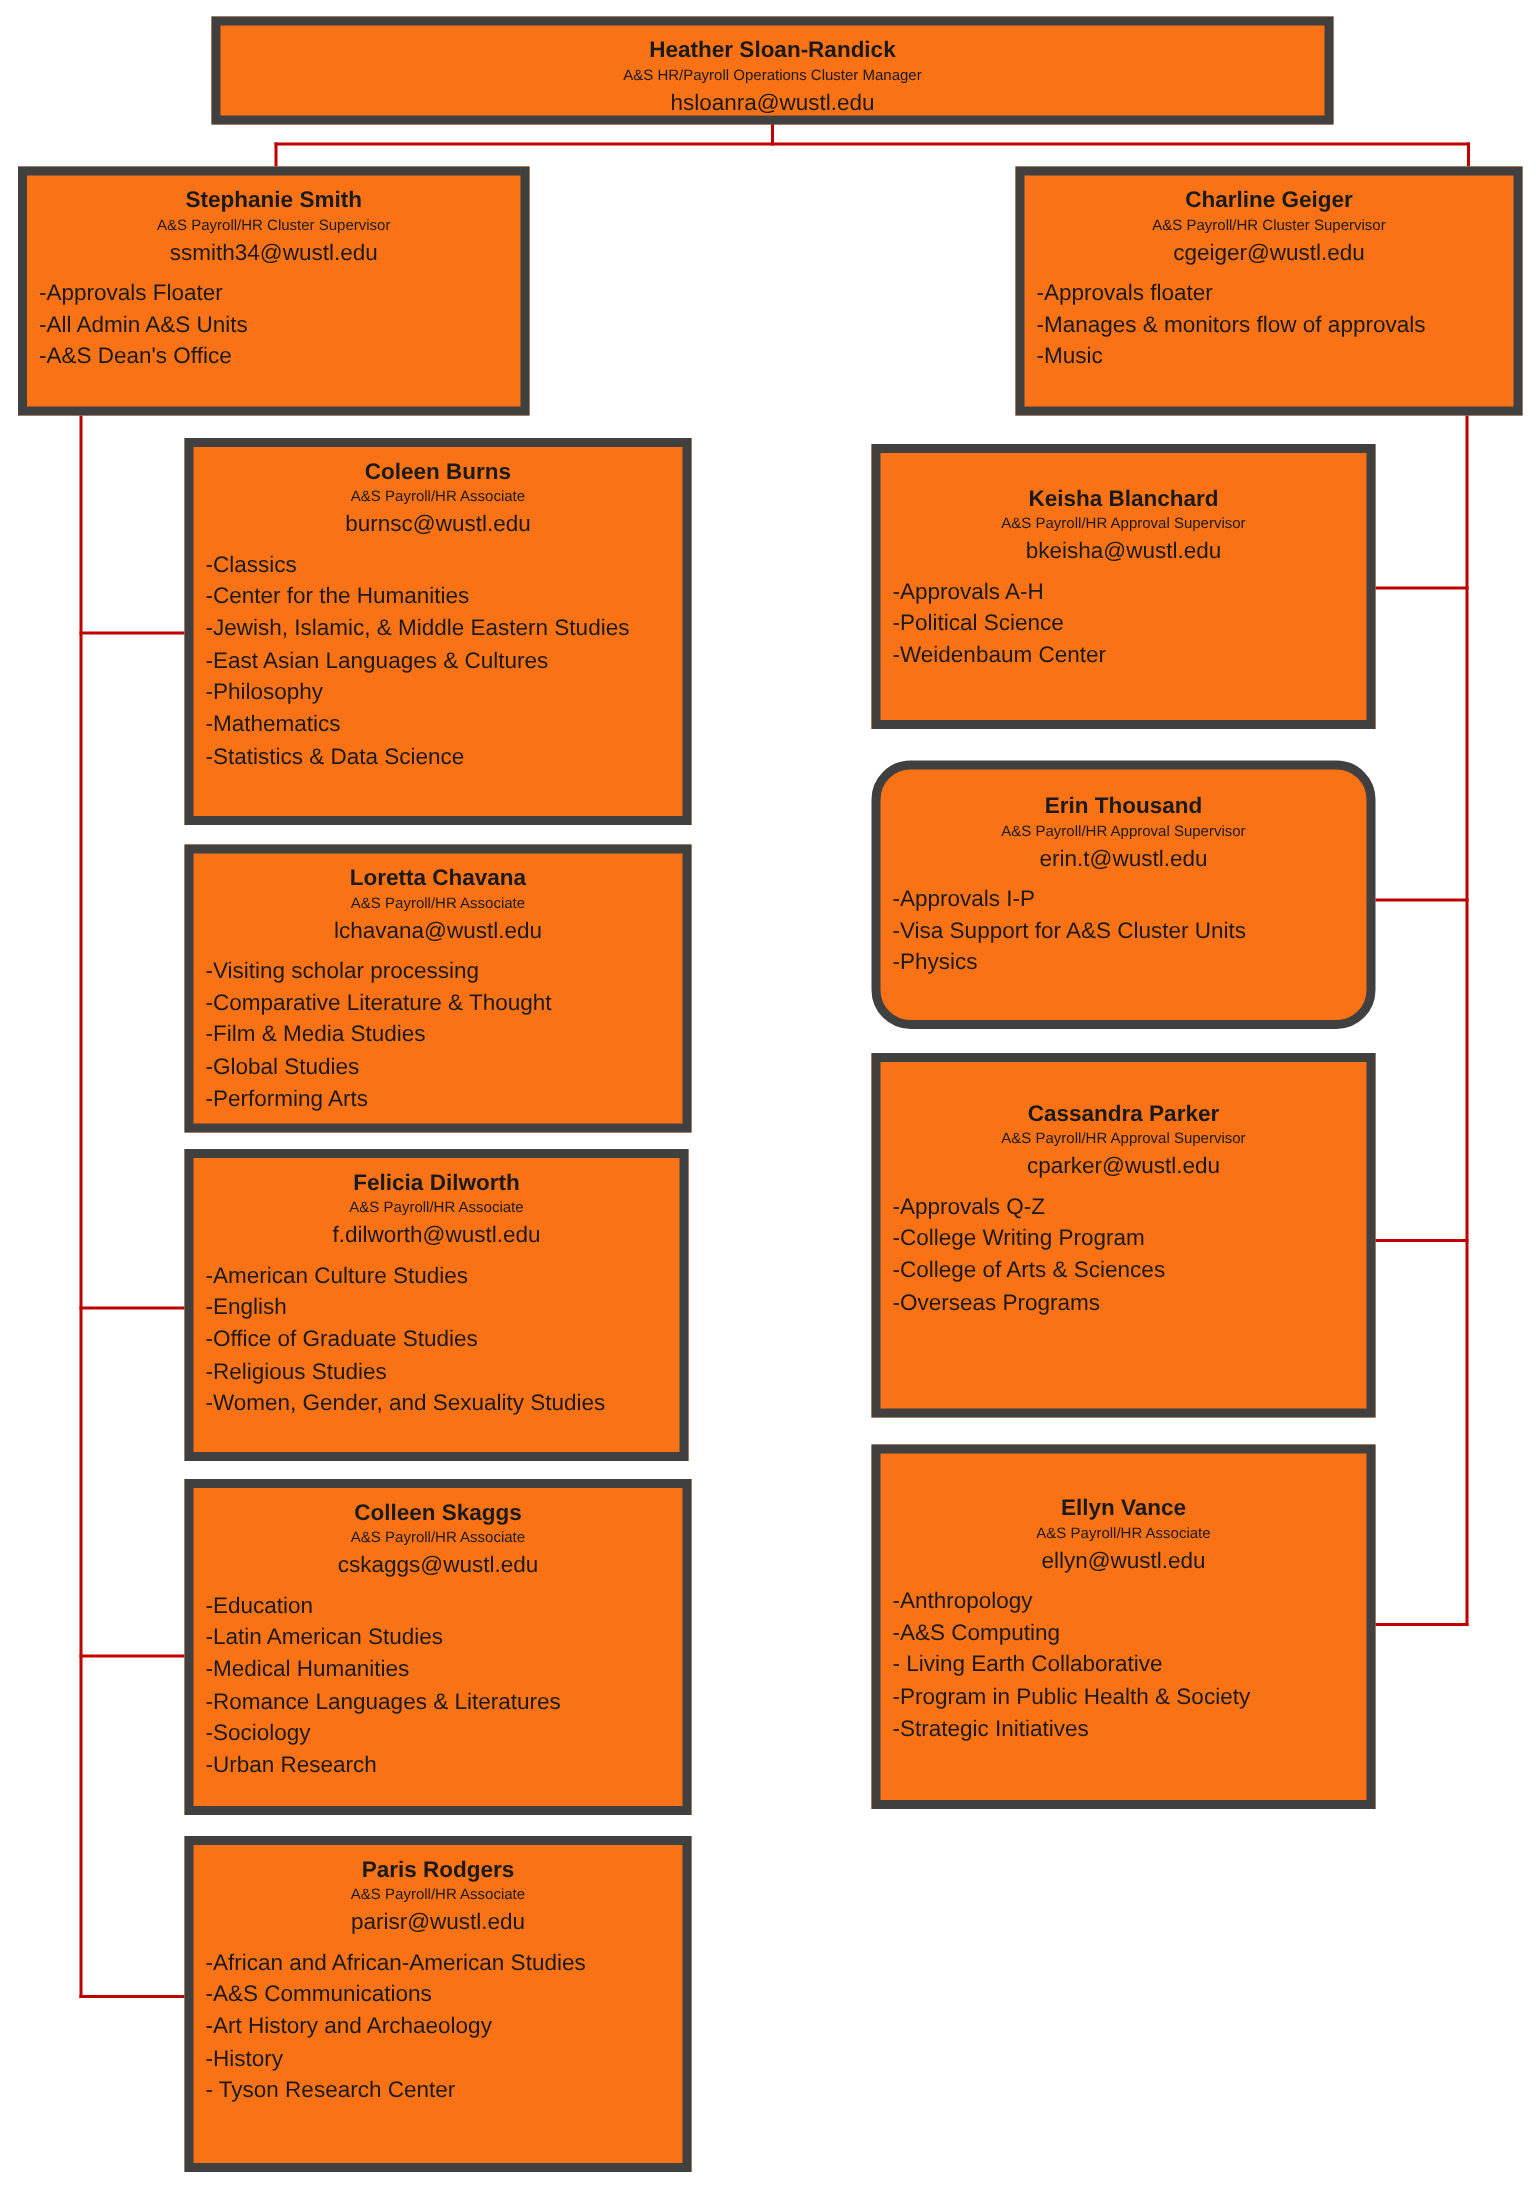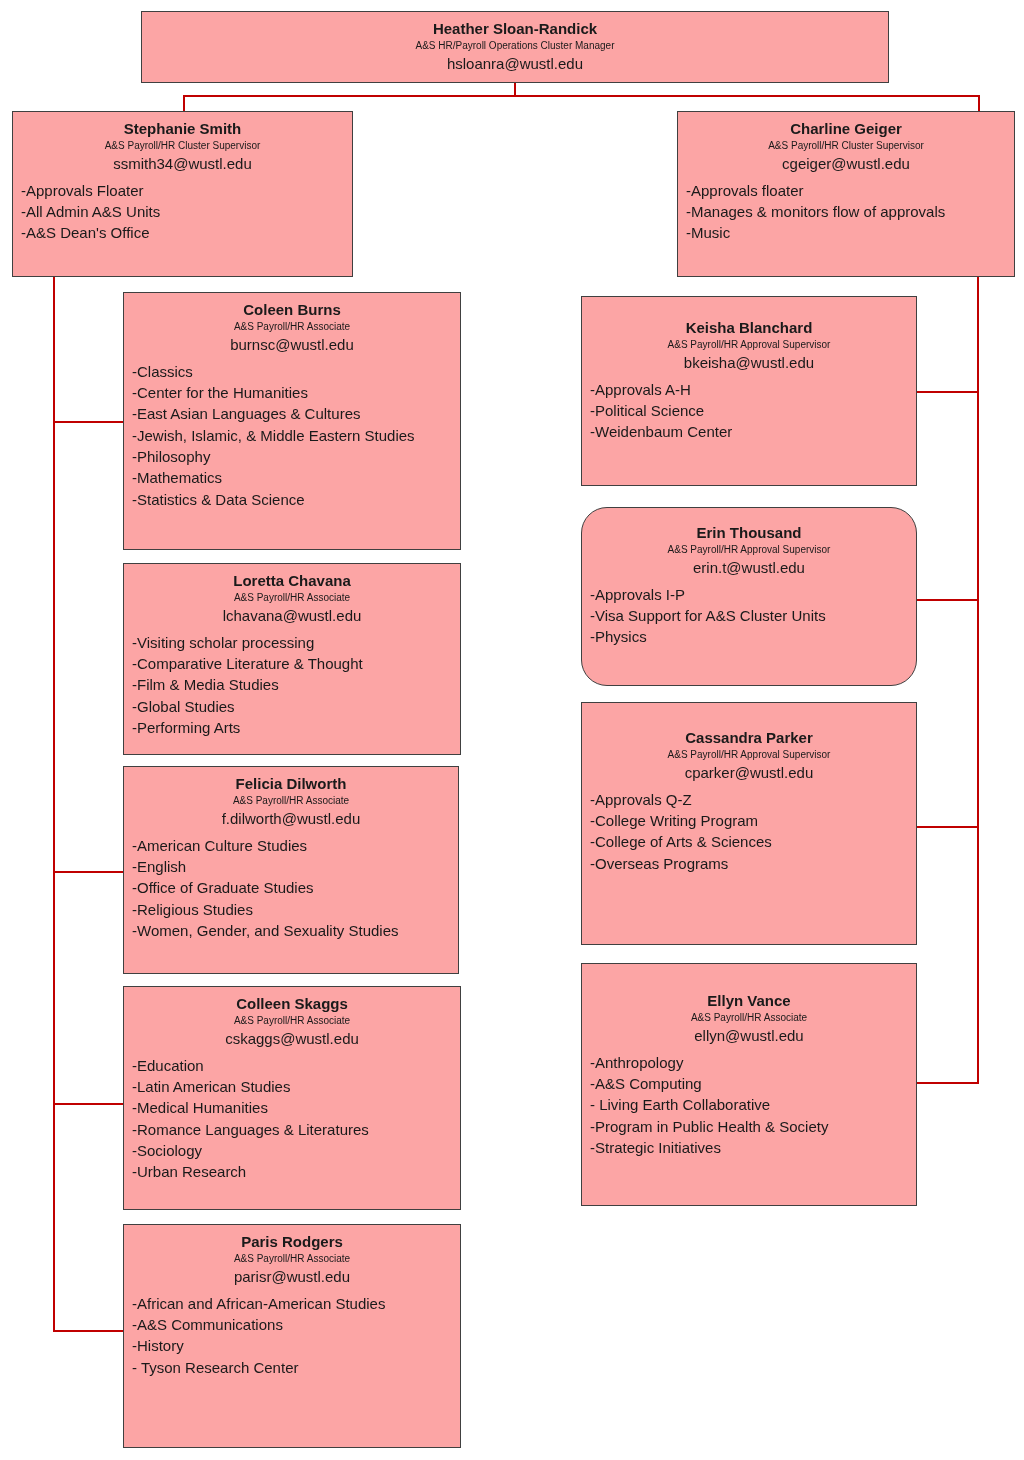--- a/index.html
+++ b/index.html
@@ -14,22 +14,22 @@
   #chart-root {
     position: relative;
     width: 1024px;
     height: 1460px;
     overflow: hidden;
     background: #ffffff;
   }
   .node-box {
     position: absolute;
     box-sizing: border-box;
-    background: #fca5a5;
-    border: 1px solid #404040;
+    background: #f97316;
+    border: 6px solid #404040;
     padding: 6px 8px 8px 8px;
     z-index: 2;
   }
   .node-name {
     text-align: center;
     font-weight: bold;
     font-size: 15px;
     line-height: 1.42;
     white-space: nowrap;
   }
@@ -115,22 +115,22 @@
       </div>
   </div>
 
   <div class="node-box" style="left:123px; top:292px; width:338px; height:258px;">
     <div class="node-name">Coleen Burns</div>
     <div class="node-title">A&amp;S Payroll/HR Associate</div>
     <div class="node-email">burnsc@wustl.edu</div>
     <div class="node-duties">
         <div class="duty-line">-Classics</div>
         <div class="duty-line">-Center for the Humanities</div>
+        <div class="duty-line">-Jewish, Islamic, &amp; Middle Eastern Studies</div>
         <div class="duty-line">-East Asian Languages &amp; Cultures</div>
-        <div class="duty-line">-Jewish, Islamic, &amp; Middle Eastern Studies</div>
         <div class="duty-line">-Philosophy</div>
         <div class="duty-line">-Mathematics</div>
         <div class="duty-line">-Statistics &amp; Data Science</div>
       </div>
   </div>
 
   <div class="node-box" style="left:123px; top:563px; width:338px; height:192px;">
     <div class="node-name">Loretta Chavana</div>
     <div class="node-title">A&amp;S Payroll/HR Associate</div>
     <div class="node-email">lchavana@wustl.edu</div>
@@ -170,20 +170,21 @@
       </div>
   </div>
 
   <div class="node-box" style="left:123px; top:1224px; width:338px; height:224px;">
     <div class="node-name">Paris Rodgers</div>
     <div class="node-title">A&amp;S Payroll/HR Associate</div>
     <div class="node-email">parisr@wustl.edu</div>
     <div class="node-duties">
         <div class="duty-line">-African and African-American Studies</div>
         <div class="duty-line">-A&amp;S Communications</div>
+        <div class="duty-line">-Art History and Archaeology</div>
         <div class="duty-line">-History</div>
         <div class="duty-line">- Tyson Research Center</div>
       </div>
   </div>
 
   <div class="node-box" style="left:581px; top:296px; width:336px; height:190px; padding-top:20px;">
     <div class="node-name">Keisha Blanchard</div>
     <div class="node-title">A&amp;S Payroll/HR Approval Supervisor</div>
     <div class="node-email">bkeisha@wustl.edu</div>
     <div class="node-duties">

